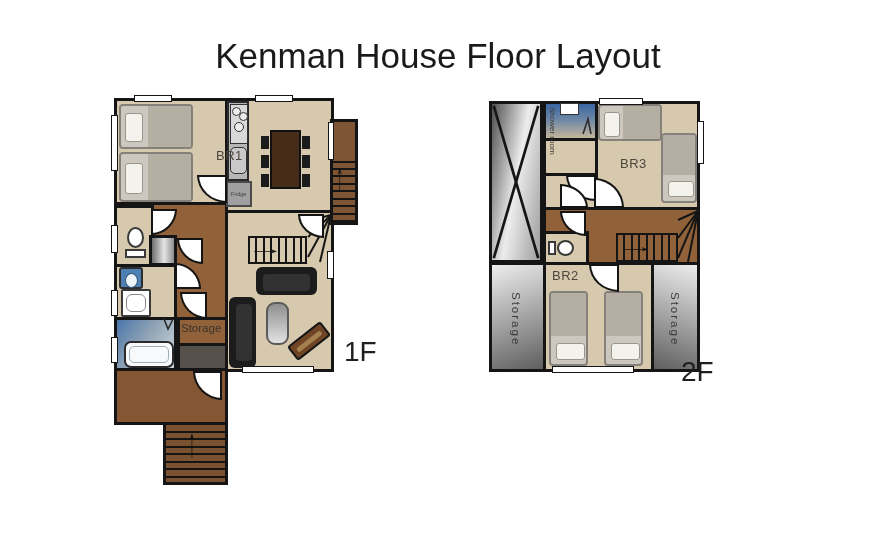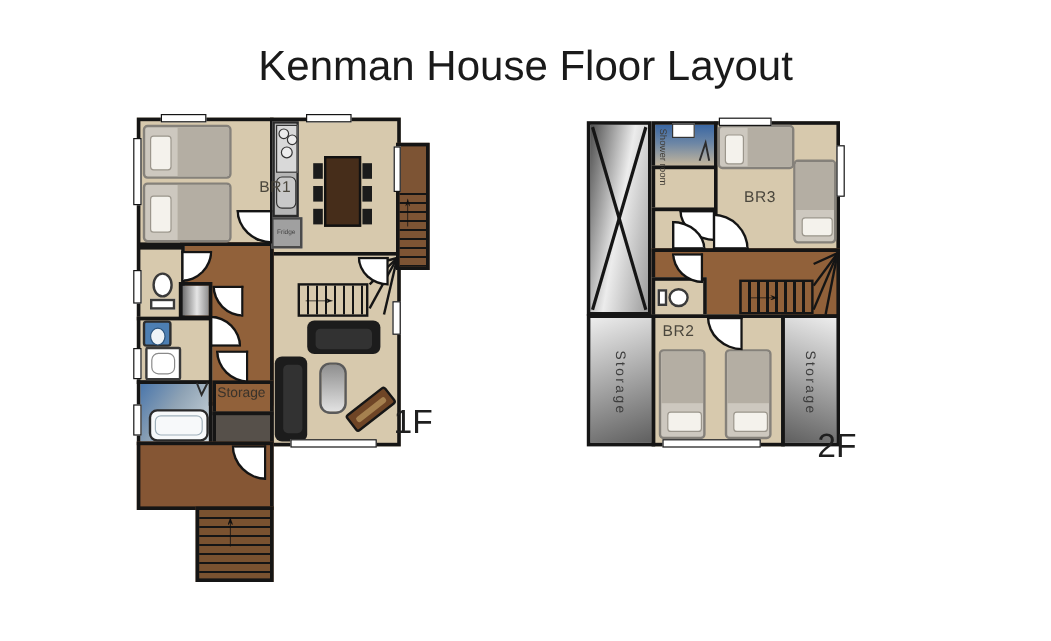--- a/index.html
+++ b/index.html
@@ -169,21 +169,21 @@
     <div class="arc bl" style="left:197px;top:175px;width:30px;height:28px;"></div>
     <div class="arc br" style="left:151px;top:209px;width:26px;height:26px;"></div>
     <div class="arc bl" style="left:177px;top:238px;width:26px;height:26px;"></div>
     <div class="arc tr" style="left:175px;top:263px;width:26px;height:26px;"></div>
     <div class="arc bl" style="left:180px;top:292px;width:27px;height:27px;"></div>
     <div class="arc bl" style="left:193px;top:371px;width:29px;height:29px;"></div>
     <div class="arc bl" style="left:298px;top:214px;width:26px;height:24px;"></div>
 
     <div class="label lbl-room" style="left:193px;top:148px;margin-left:23px;">BR1</div>
     <div class="label lbl-entrance" style="left:181px;top:322px;">Storage</div>
-    <div class="label lbl-floor" style="left:328px;top:336px;">1F</div>
+    <div class="label lbl-floor" style="left:344px;top:336px;">1F</div>
   </div>
 
   <div>
 
     <div class="room xvoid" style="left:489px;top:101px;width:54px;height:162px;">
       <svg width="100%" height="100%" viewBox="0 0 54 162" preserveAspectRatio="none">
         <line x1="2" y1="2" x2="52" y2="160" stroke="#151515" stroke-width="3"></line>
         <line x1="52" y1="2" x2="2" y2="160" stroke="#151515" stroke-width="3"></line>
       </svg>
     </div>

